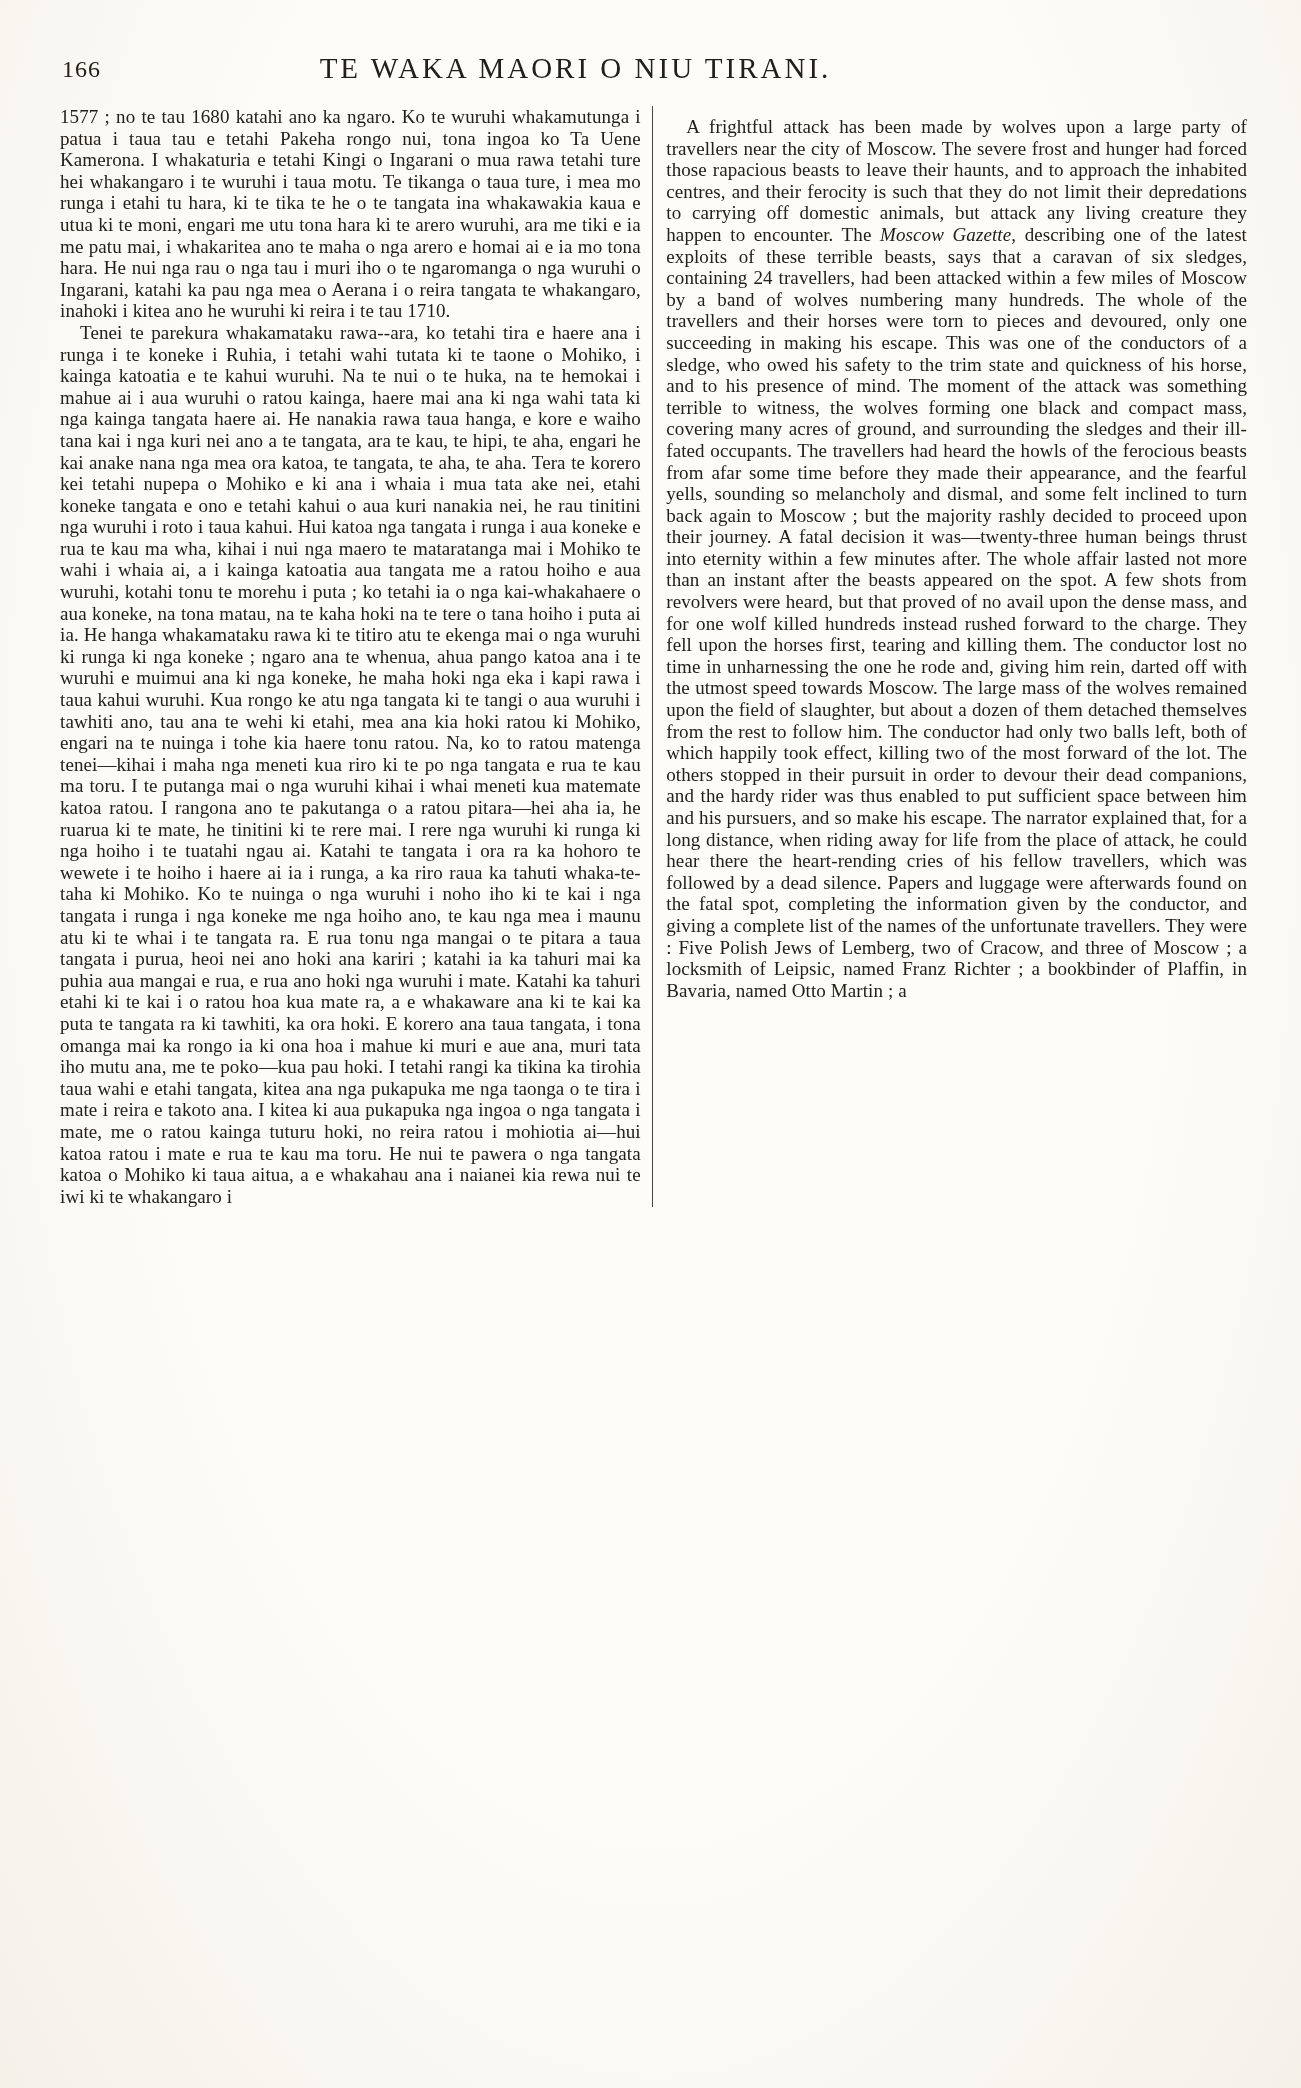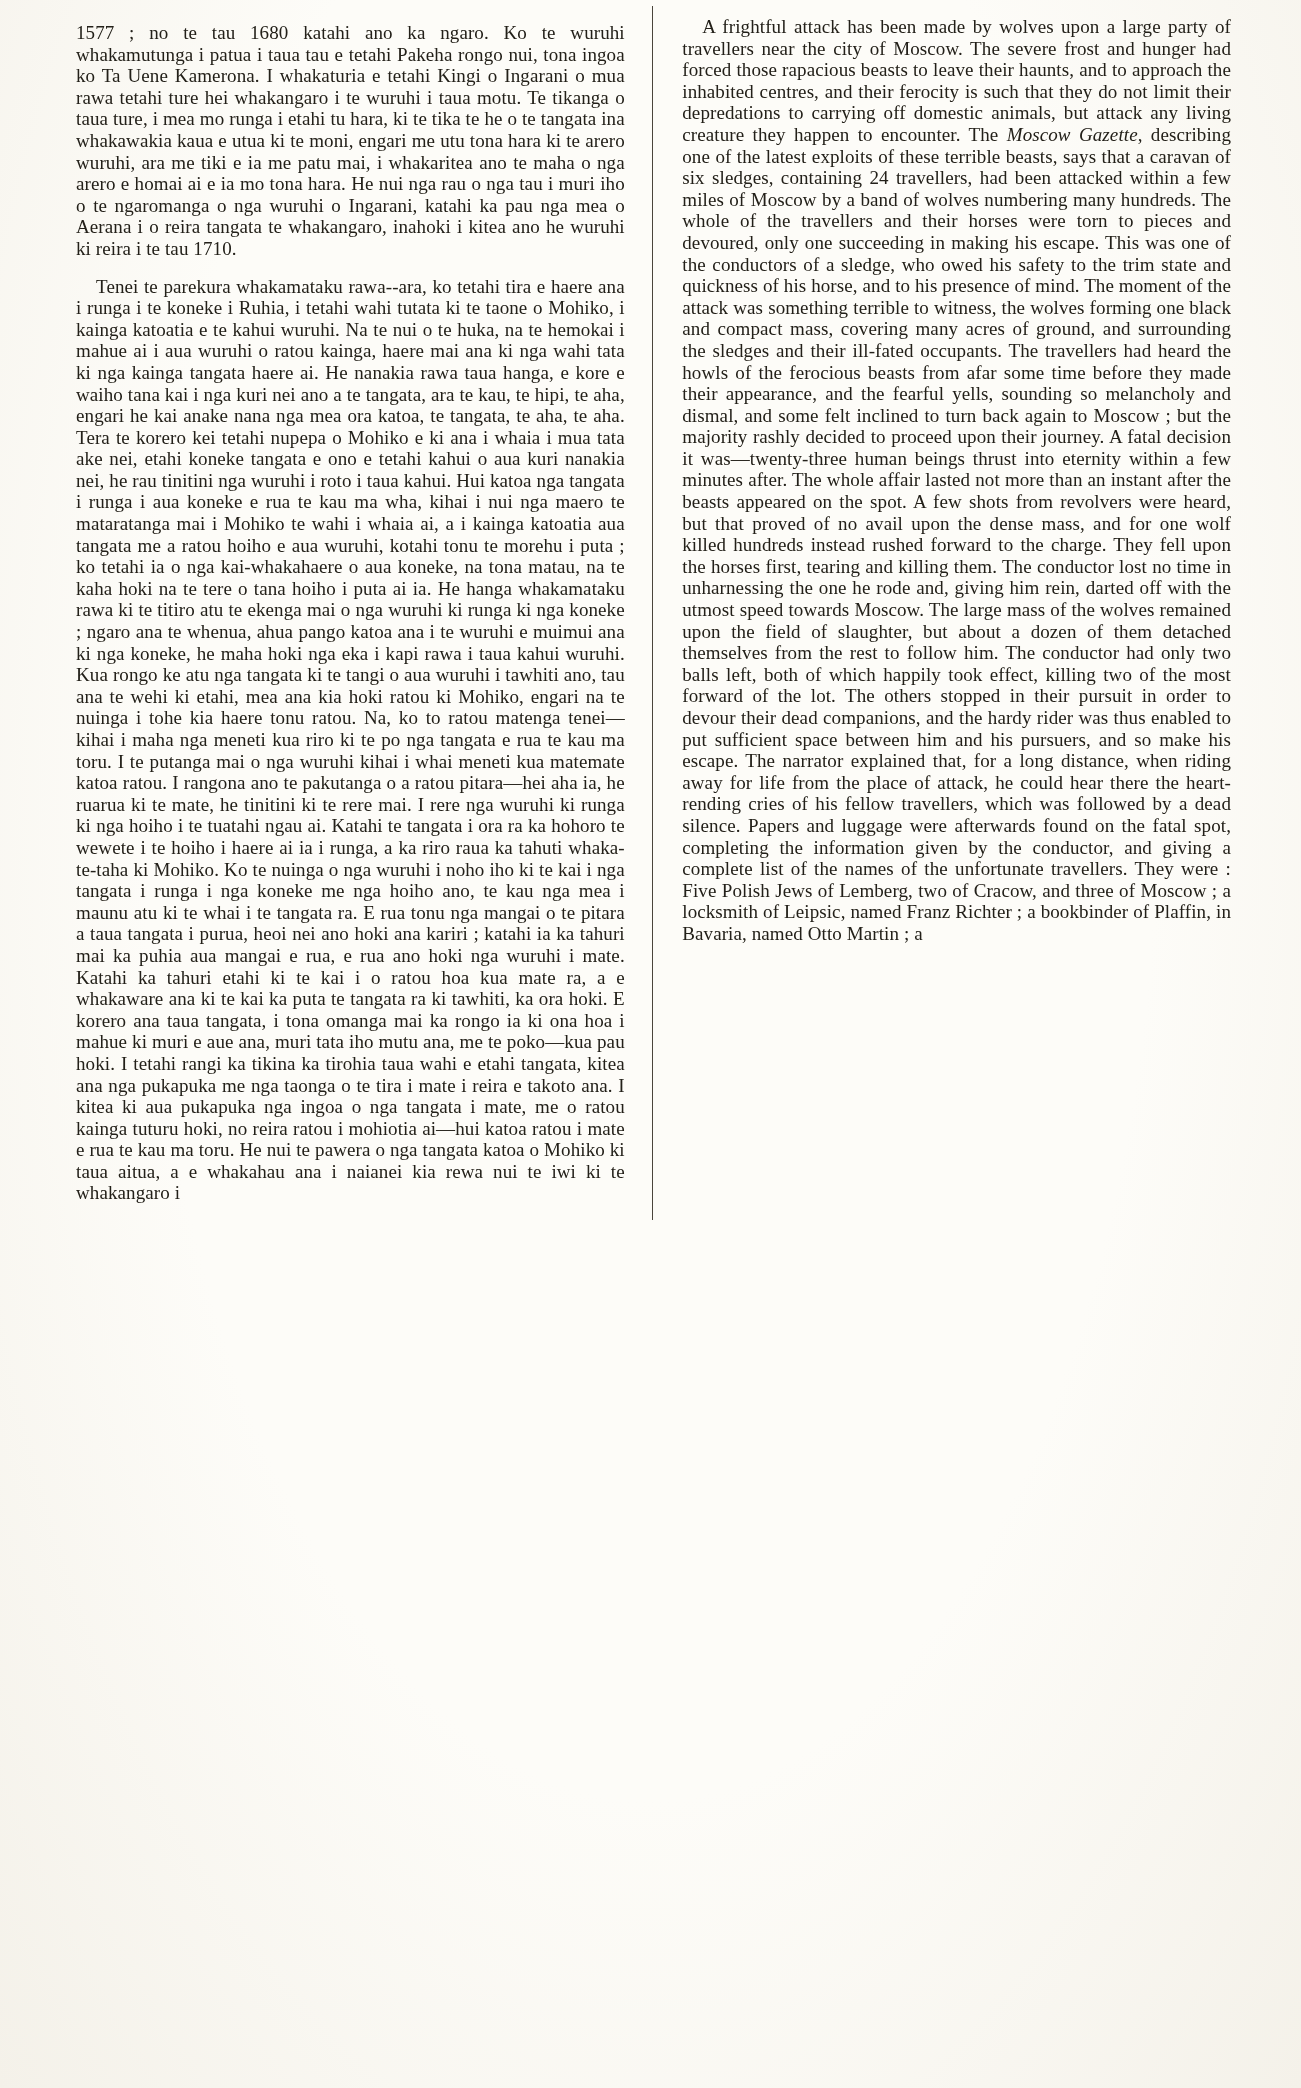--- a/index.html
+++ b/index.html
@@ -49,31 +49,35 @@
     font-size: 19px;
     line-height: 21.6px;
     letter-spacing: 0.1px;
   }
   .col.left  { padding-right: 11px; }
   .col.right { padding-left: 13px; }
   .divider {
     width: 1.5px;
     background: #4a453c;
   }
-  .col p { text-indent: 20px; margin: 16px; }
+  .col p { text-indent: 20px; margin: 0; }
   .col p.cont { text-indent: 0; }
   .col p.big-gap { margin-top: 216px; }
   .col p.small-gap { margin-top: 10px; }
   .gazette-italic { font-style: italic; }
 </style>
 </head>
 <body>
 
 <div class="page">
 
+  <header class="page-header">
+    <span class="pagenum">166</span>
+    <h1 class="masthead">TE WAKA MAORI O NIU TIRANI.</h1>
+  </header>
 
   <main class="columns">
 
     <section class="col left">
       <p class="cont">1577 ;  no te tau 1680 katahi ano ka ngaro.  Ko te wuruhi whakamutunga i patua i taua tau e tetahi Pakeha rongo nui, tona ingoa ko Ta Uene Kamerona. I whakaturia e tetahi Kingi o Ingarani o mua rawa tetahi ture hei whakangaro i te wuruhi i taua motu. Te tikanga o taua ture, i mea mo runga i etahi tu hara, ki te tika te he o te tangata ina whakawakia kaua e utua ki te moni, engari me utu tona hara ki te arero wuruhi, ara me tiki e ia me patu mai, i whakaritea ano te maha o nga arero e homai ai e ia mo tona hara.  He nui nga rau o nga tau i muri iho o te ngaromanga o nga wuruhi o Ingarani, katahi ka pau nga mea o Aerana i o reira tangata te whakangaro, inahoki i kitea ano he wuruhi ki reira i te tau 1710.</p>
       <p>Tenei te parekura whakamataku rawa--ara, ko tetahi tira e haere ana i runga i te koneke i Ruhia, i tetahi wahi tutata ki te taone o Mohiko, i kainga katoatia e te kahui wuruhi.  Na te nui o te huka, na te hemokai i mahue ai i aua wuruhi o ratou kainga, haere mai ana ki nga wahi tata ki nga kainga tangata haere ai. He nanakia rawa taua hanga, e kore e waiho tana kai i nga kuri nei ano a te tangata, ara te kau, te hipi, te aha, engari he kai anake nana nga mea ora katoa, te tangata, te aha, te aha.  Tera te korero kei tetahi nupepa o Mohiko e ki ana i whaia i mua tata ake nei, etahi koneke tangata e ono e tetahi kahui o aua kuri nanakia nei, he rau tinitini nga wuruhi i roto i taua kahui.  Hui katoa nga tangata i runga i aua koneke e rua te kau ma wha, kihai i nui nga maero te mataratanga mai i Mohiko te wahi i whaia ai, a i kainga katoatia aua tangata me a ratou hoiho e aua wuruhi, kotahi tonu te morehu i puta ; ko tetahi ia o nga kai-whakahaere o aua koneke, na tona matau, na te kaha hoki na te tere o tana hoiho i puta ai ia.  He hanga whakamataku rawa ki te titiro atu te ekenga mai o nga wuruhi ki runga ki nga koneke ; ngaro ana te whenua, ahua pango katoa ana i te wuruhi e muimui ana ki nga koneke, he maha hoki nga eka i kapi rawa i taua kahui wuruhi.  Kua rongo ke atu nga tangata ki te tangi o aua wuruhi i tawhiti ano, tau ana te wehi ki etahi, mea ana kia hoki ratou ki Mohiko, engari na te nuinga i tohe kia haere tonu ratou.  Na, ko to ratou matenga tenei—kihai i maha nga meneti kua riro ki te po nga tangata e rua te kau ma toru.  I te putanga mai o nga wuruhi kihai i whai meneti kua matemate katoa ratou.  I rangona ano te pakutanga o a ratou pitara—hei aha ia, he ruarua ki te mate, he tinitini ki te rere mai.  I rere nga wuruhi ki runga ki nga hoiho i te tuatahi ngau ai.  Katahi te tangata i ora ra ka hohoro te wewete i te hoiho i haere ai ia i runga, a ka riro raua ka tahuti whaka-te-taha ki Mohiko.  Ko te nuinga o nga wuruhi i noho iho ki te kai i nga tangata i runga i nga koneke me nga hoiho ano, te kau nga mea i maunu atu ki te whai i te tangata ra.  E rua tonu nga mangai o te pitara a taua tangata i purua, heoi nei ano hoki ana kariri ; katahi ia ka tahuri mai ka puhia aua mangai e rua, e rua ano hoki nga wuruhi i mate.  Katahi ka tahuri etahi ki te kai i o ratou hoa kua mate ra, a e whakaware ana ki te kai ka puta te tangata ra ki tawhiti, ka ora hoki.  E korero ana taua tangata, i tona omanga mai ka rongo ia ki ona hoa i mahue ki muri e aue ana, muri tata iho mutu ana, me te poko—kua pau hoki.  I tetahi rangi ka tikina ka tirohia taua wahi e etahi tangata, kitea ana nga pukapuka me nga taonga o te tira i mate i reira e takoto ana.  I kitea ki aua pukapuka nga ingoa o nga tangata i mate, me o ratou kainga tuturu hoki, no reira ratou i mohiotia ai—hui katoa ratou i mate e rua te kau ma toru.  He nui te pawera o nga tangata katoa o Mohiko ki taua aitua, a e whakahau ana i naianei kia rewa nui te iwi ki te whakangaro i</p>
     </section>
 
     <div class="divider"></div>
 

